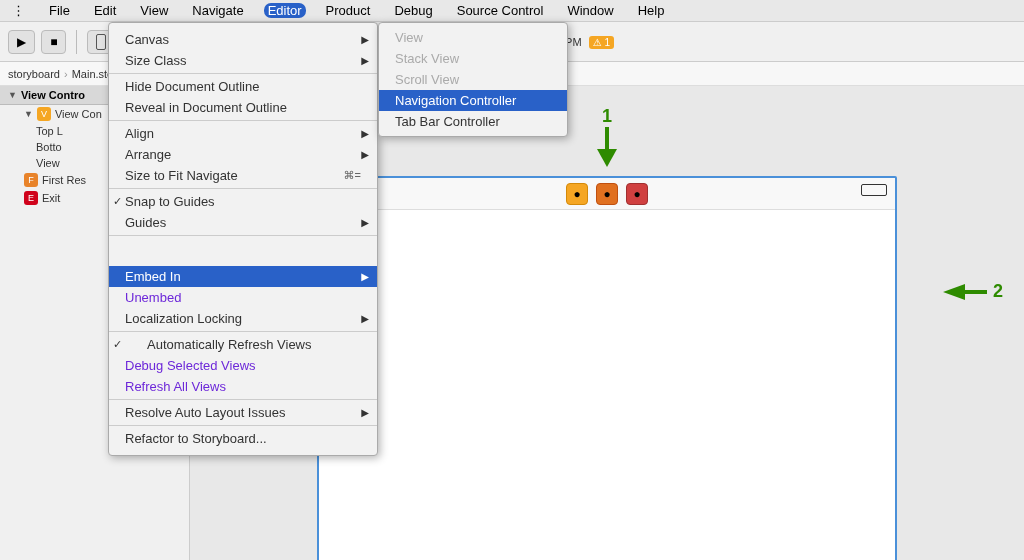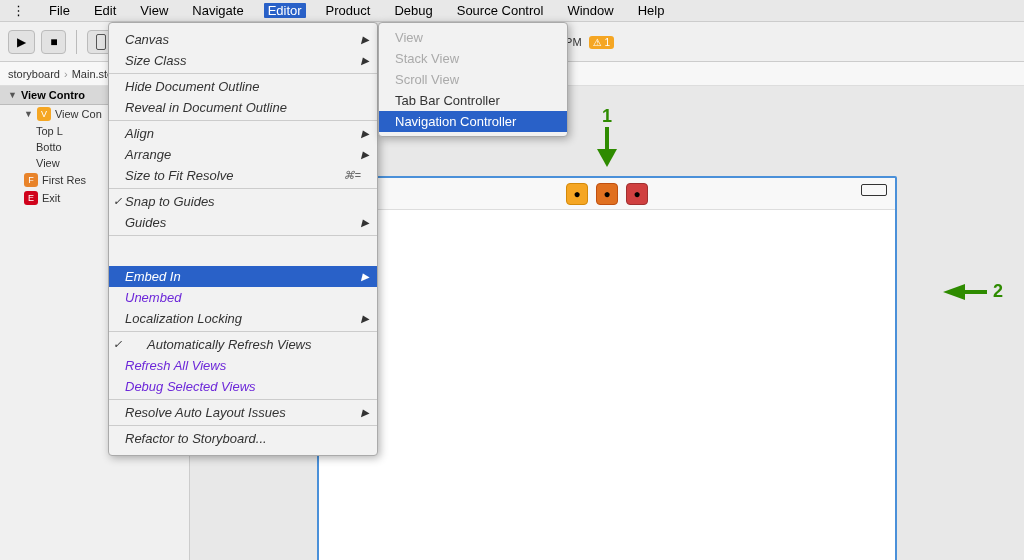--- a/index.html
+++ b/index.html
@@ -27,21 +27,21 @@
     }
     .menu-item {
       font-size: 13px;
       color: #000;
       cursor: pointer;
       padding: 0 4px;
     }
     .menu-item.active {
       background: #2961c8;
       color: #fff;
-      border-radius: 1px;
+      border-radius: 7px;
     }
 
     
     #toolbar {
       display: flex;
       align-items: center;
       background: #f0f0f0;
       height: 40px;
       border-bottom: 1px solid #ccc;
       padding: 0 8px;
@@ -253,21 +253,20 @@
     }
     .menu-section:last-child { border-bottom: none; }
     .menu-row {
       display: flex;
       align-items: center;
       padding: 3px 16px;
       font-size: 13px;
       color: #333;
       cursor: pointer;
       position: relative;
-      font-style: italic;
     }
     .menu-row.highlighted { background: #2961c8; color: #fff; margin-top: 28px; }
     .menu-row.disabled { color: #6d28d9; }
     .menu-row .submenu-arrow {
       position: absolute;
       right: 8px;
       font-size: 10px;
     }
     .menu-row .checkmark {
       position: absolute;
@@ -437,21 +436,21 @@
   <div class="menu-section">
     <div class="menu-row">
       <span>Align</span>
       <span class="submenu-arrow">▶</span>
     </div>
     <div class="menu-row">
       <span>Arrange</span>
       <span class="submenu-arrow">▶</span>
     </div>
     <div class="menu-row">
-      <span>Size to Fit Resolve</span>
+      <span>Size to Fit Navigate</span>
       <span class="menu-shortcut">⌘=</span>
     </div>
   </div>
 
   <div class="menu-section">
     <div class="menu-row">
       <span class="checkmark">✓</span>
       <span style="">Snap to Guides</span>
     </div>
     <div class="menu-row">
@@ -473,24 +472,24 @@
       <span class="submenu-arrow">▶</span>
     </div>
   </div>
 
   <div class="menu-section">
     <div class="menu-row">
       <span class="checkmark">✓</span>
       <span style="margin-left:22px;">Automatically Refresh Views</span>
     </div>
     <div class="menu-row disabled">
+      <span>Debug Selected Views</span>
+    </div>
+    <div class="menu-row disabled">
       <span>Refresh All Views</span>
-    </div>
-    <div class="menu-row disabled">
-      <span>Debug Selected Views</span>
     </div>
   </div>
 
   <div class="menu-section">
     <div class="menu-row">
       <span>Resolve Auto Layout Issues</span>
       <span class="submenu-arrow">▶</span>
     </div>
   </div>
 
@@ -504,19 +503,19 @@
 <div id="embed-submenu">
   <div class="submenu-row disabled">
     <span>View</span>
   </div>
   <div class="submenu-row disabled">
     <span>Stack View</span>
   </div>
   <div class="submenu-row disabled">
     <span>Scroll View</span>
   </div>
+  <div class="submenu-row highlighted">
+    <span>Navigation Controller</span>
+  </div>
   <div class="submenu-row">
     <span>Tab Bar Controller</span>
   </div>
-  <div class="submenu-row highlighted">
-    <span>Navigation Controller</span>
-  </div>
 </div>
 
 </body></html>

